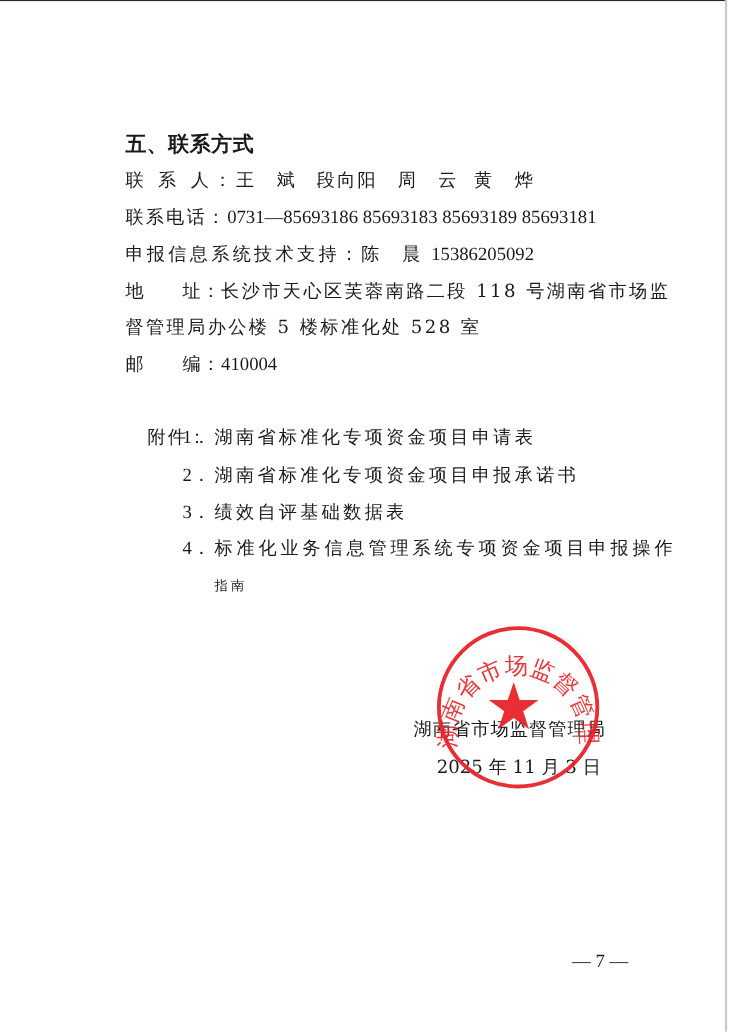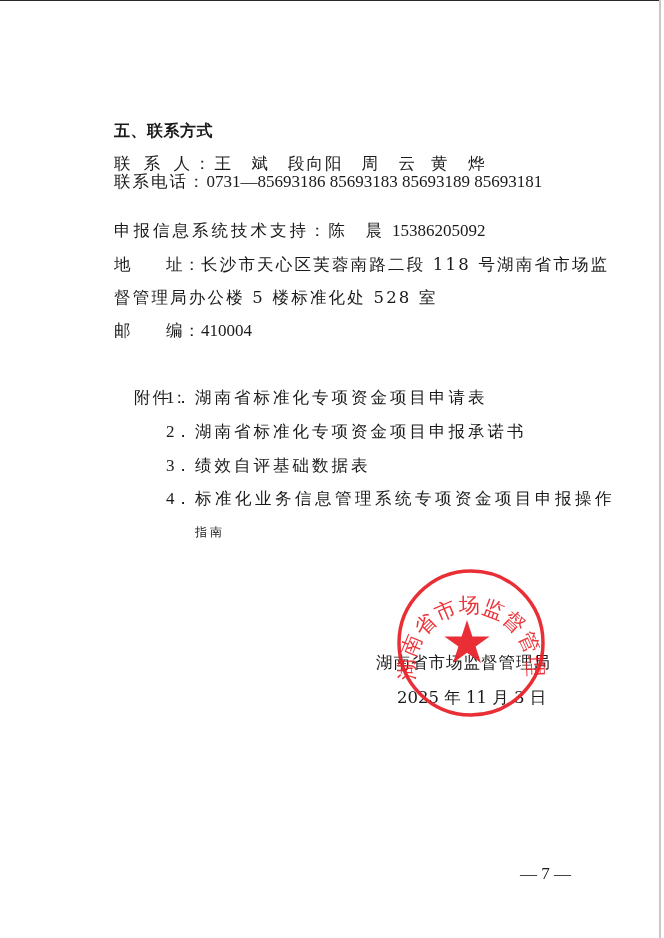--- a/index.html
+++ b/index.html
@@ -6,21 +6,21 @@
     body {
       width: 664px; height: 938px; position: relative; overflow: hidden;
       background: #ffffff;
       font-family: "DejaVu Serif", "Liberation Serif", serif;
       color: #1a1a1a;
     }
     .top-rule { position: absolute; left: 0; top: 0; width: 660px; height: 1px; background: #2a2a2a; }
     .right-rule { position: absolute; left: 659px; top: 0; width: 2px; height: 938px; background: #c8c8c8; }
 
     .line { position: absolute; left: 114px; font-size: 16.5px; line-height: 20px; white-space: nowrap; letter-spacing: 1px; }
-    .heading { position: absolute; left: 114px; top: 121px; font-size: 16px; line-height: 20px; font-weight: bold; white-space: nowrap; font-family: "DejaVu Sans", "Liberation Sans", sans-serif; letter-spacing: 0.5px; }
+    .heading { position: absolute; left: 114px; top: 121px; font-size: 19px; line-height: 20px; font-weight: bold; white-space: nowrap; font-family: "DejaVu Sans", "Liberation Sans", sans-serif; letter-spacing: 0.5px; }
     .label-wide { display: inline-block; width: 52px; }
     .num { font-family: "Liberation Serif", "DejaVu Serif", serif; letter-spacing: 0; font-size: 17px; }
 
     .attach-label { position: absolute; left: 114px; font-size: 16.5px; line-height: 20px; letter-spacing: 2px; white-space: nowrap; margin-left: 20px; }
     .attach-item { position: absolute; left: 166px; font-size: 16.5px; line-height: 20px; white-space: nowrap; letter-spacing: 3px; }
     .attach-item .idx { display: inline-block; width: 29px; letter-spacing: 0; font-family: "Liberation Serif", serif; font-size: 17px; }
     .attach-cont { position: absolute; left: 195px; font-size: 12px; line-height: 20px; letter-spacing: 3px; white-space: nowrap; }
 
     .seal { position: absolute; left: 395px; top: 568px; width: 152px; height: 150px; }
     .sign-org { position: absolute; left: 376px; top: 653px; font-size: 16.5px; line-height: 20px; letter-spacing: 1px; white-space: nowrap; }
@@ -33,21 +33,21 @@
 
 <div class="top-rule"></div>
 <div class="right-rule"></div>
 
 <div class="heading">五、联系方式</div>
 
 <div class="line" style="top:154px;">
   <span style="letter-spacing:4px;margin-top:33px;">联 系 人：</span><span style="letter-spacing:2px;">王　斌</span><span style="display:inline-block;width:18px;"></span><span style="letter-spacing:2px;">段向阳</span><span style="display:inline-block;width:18px;"></span><span style="letter-spacing:2px;">周　云</span><span style="display:inline-block;width:14px;"></span><span style="letter-spacing:2px;">黄　烨</span>
 </div>
 
-<div class="line" style="top:172px;text-align:center;">
+<div class="line" style="top:188px;text-align:center;">
   <span style="letter-spacing:2px;">联系电话：</span><span class="num">0731—85693186 85693183 85693189 85693181</span>
 </div>
 
 <div class="line" style="top:221px;">
   <span style="letter-spacing:3px;">申报信息系统技术支持：</span><span style="letter-spacing:2px;margin-top:16px;">陈　晨</span><span style="display:inline-block;width:8px;"></span><span class="num">15386205092</span>
 </div>
 
 <div class="line" style="top:255px;">
   <span class="label-wide">地</span><span>址：</span><span style="letter-spacing:2.2px;">长沙市天心区芙蓉南路二段 118 号湖南省市场监</span>
 </div>

